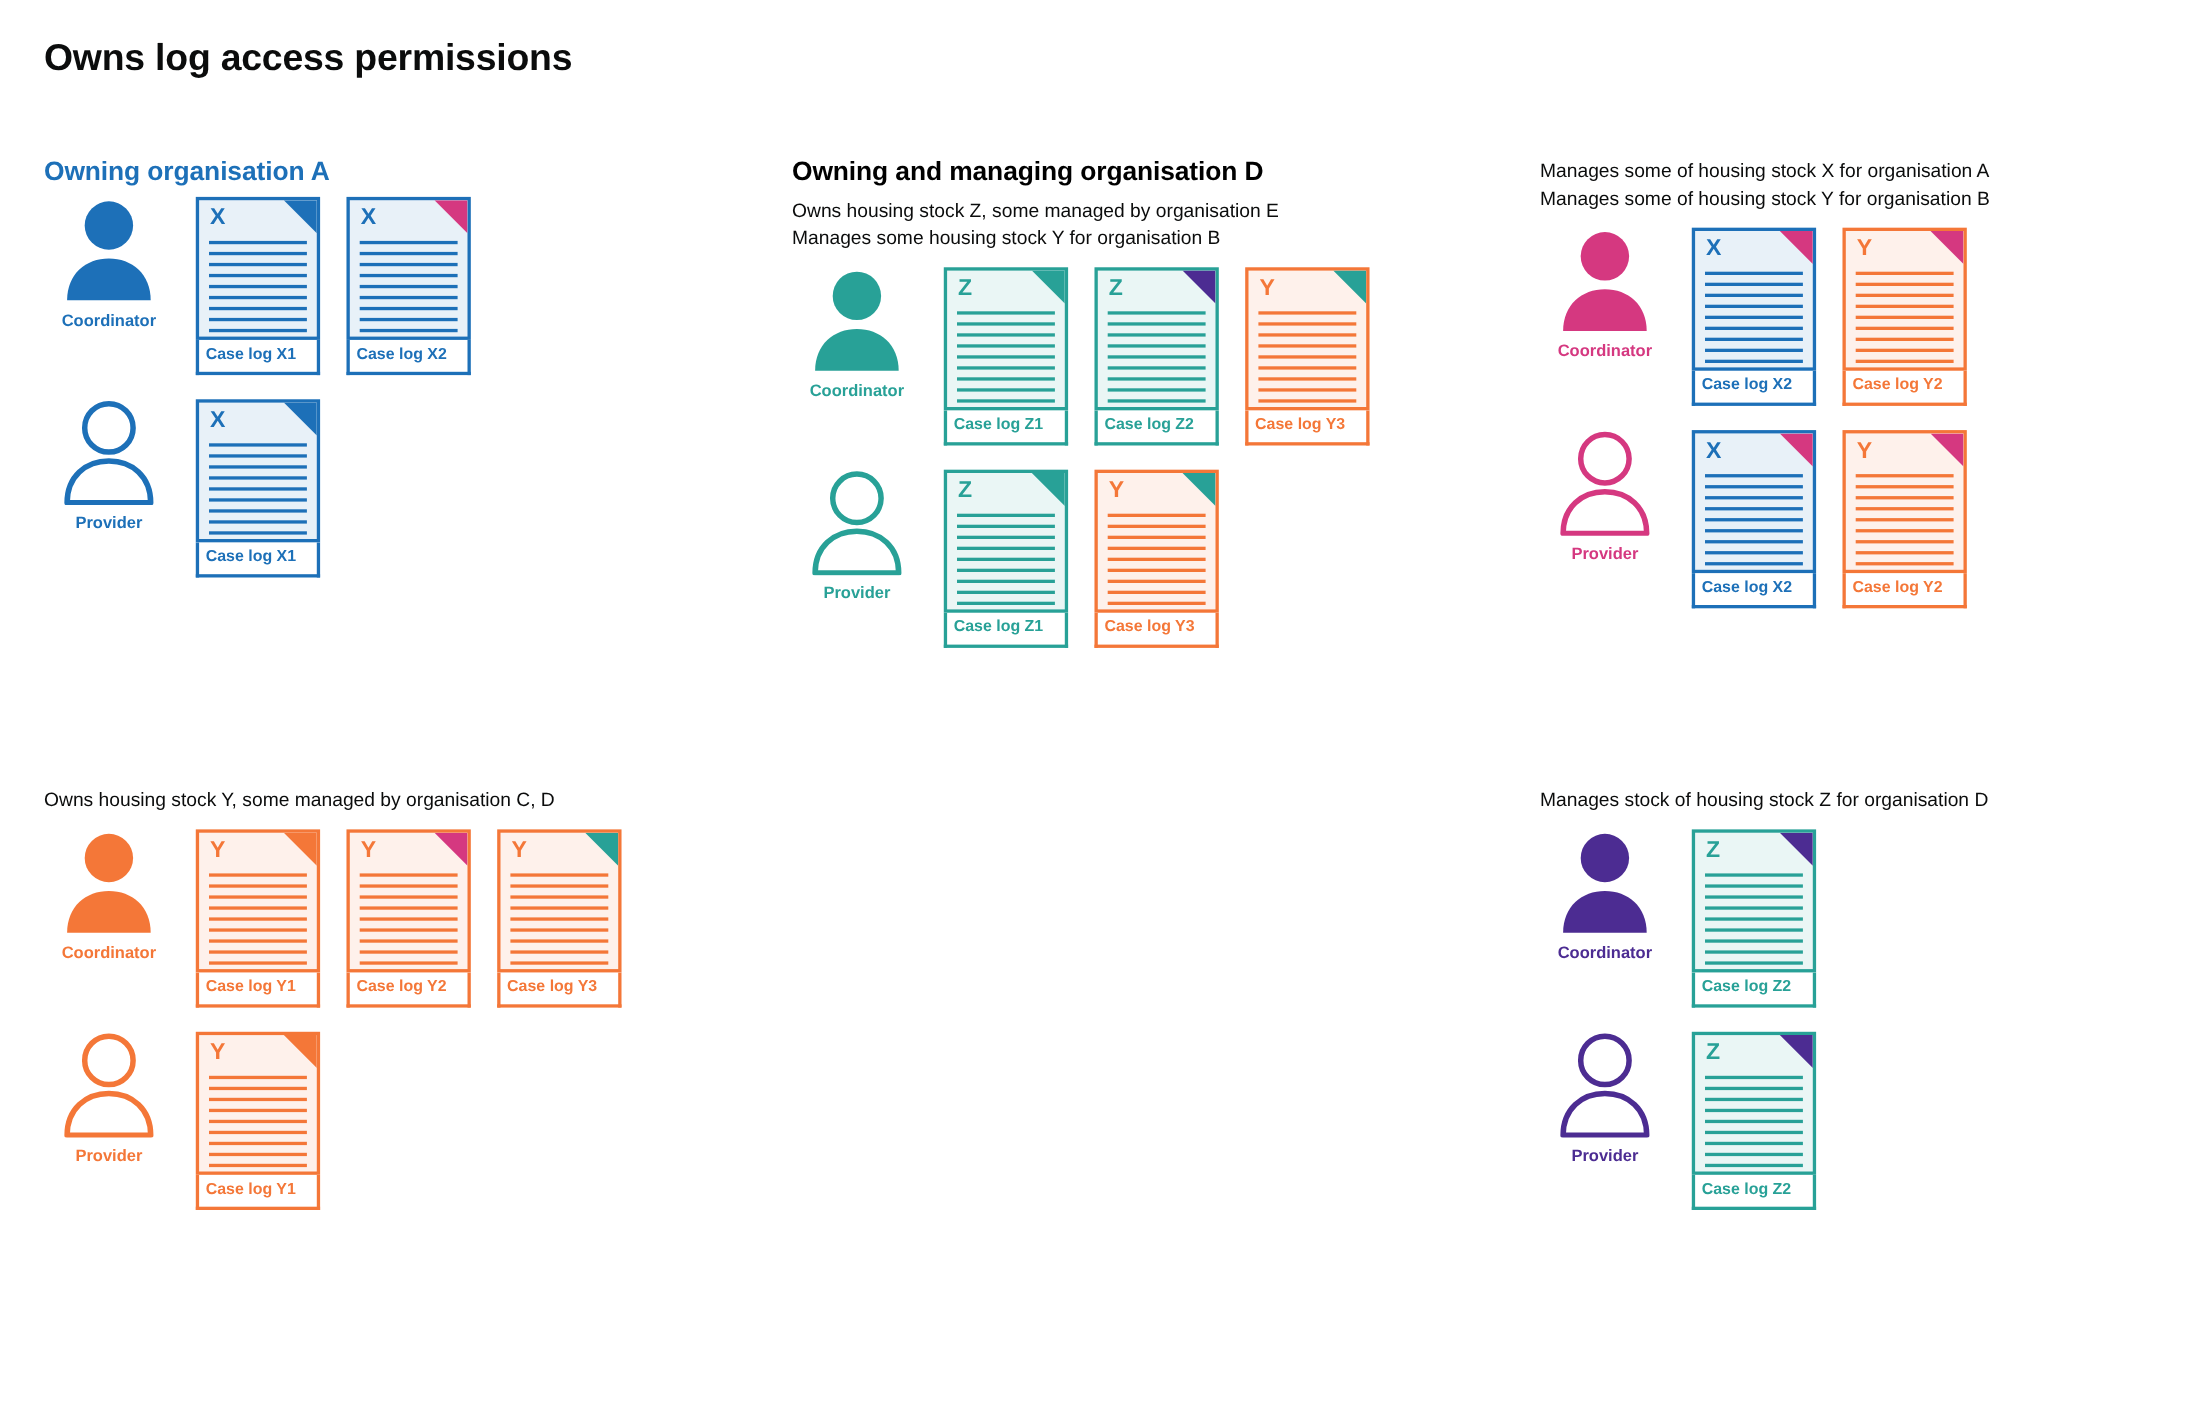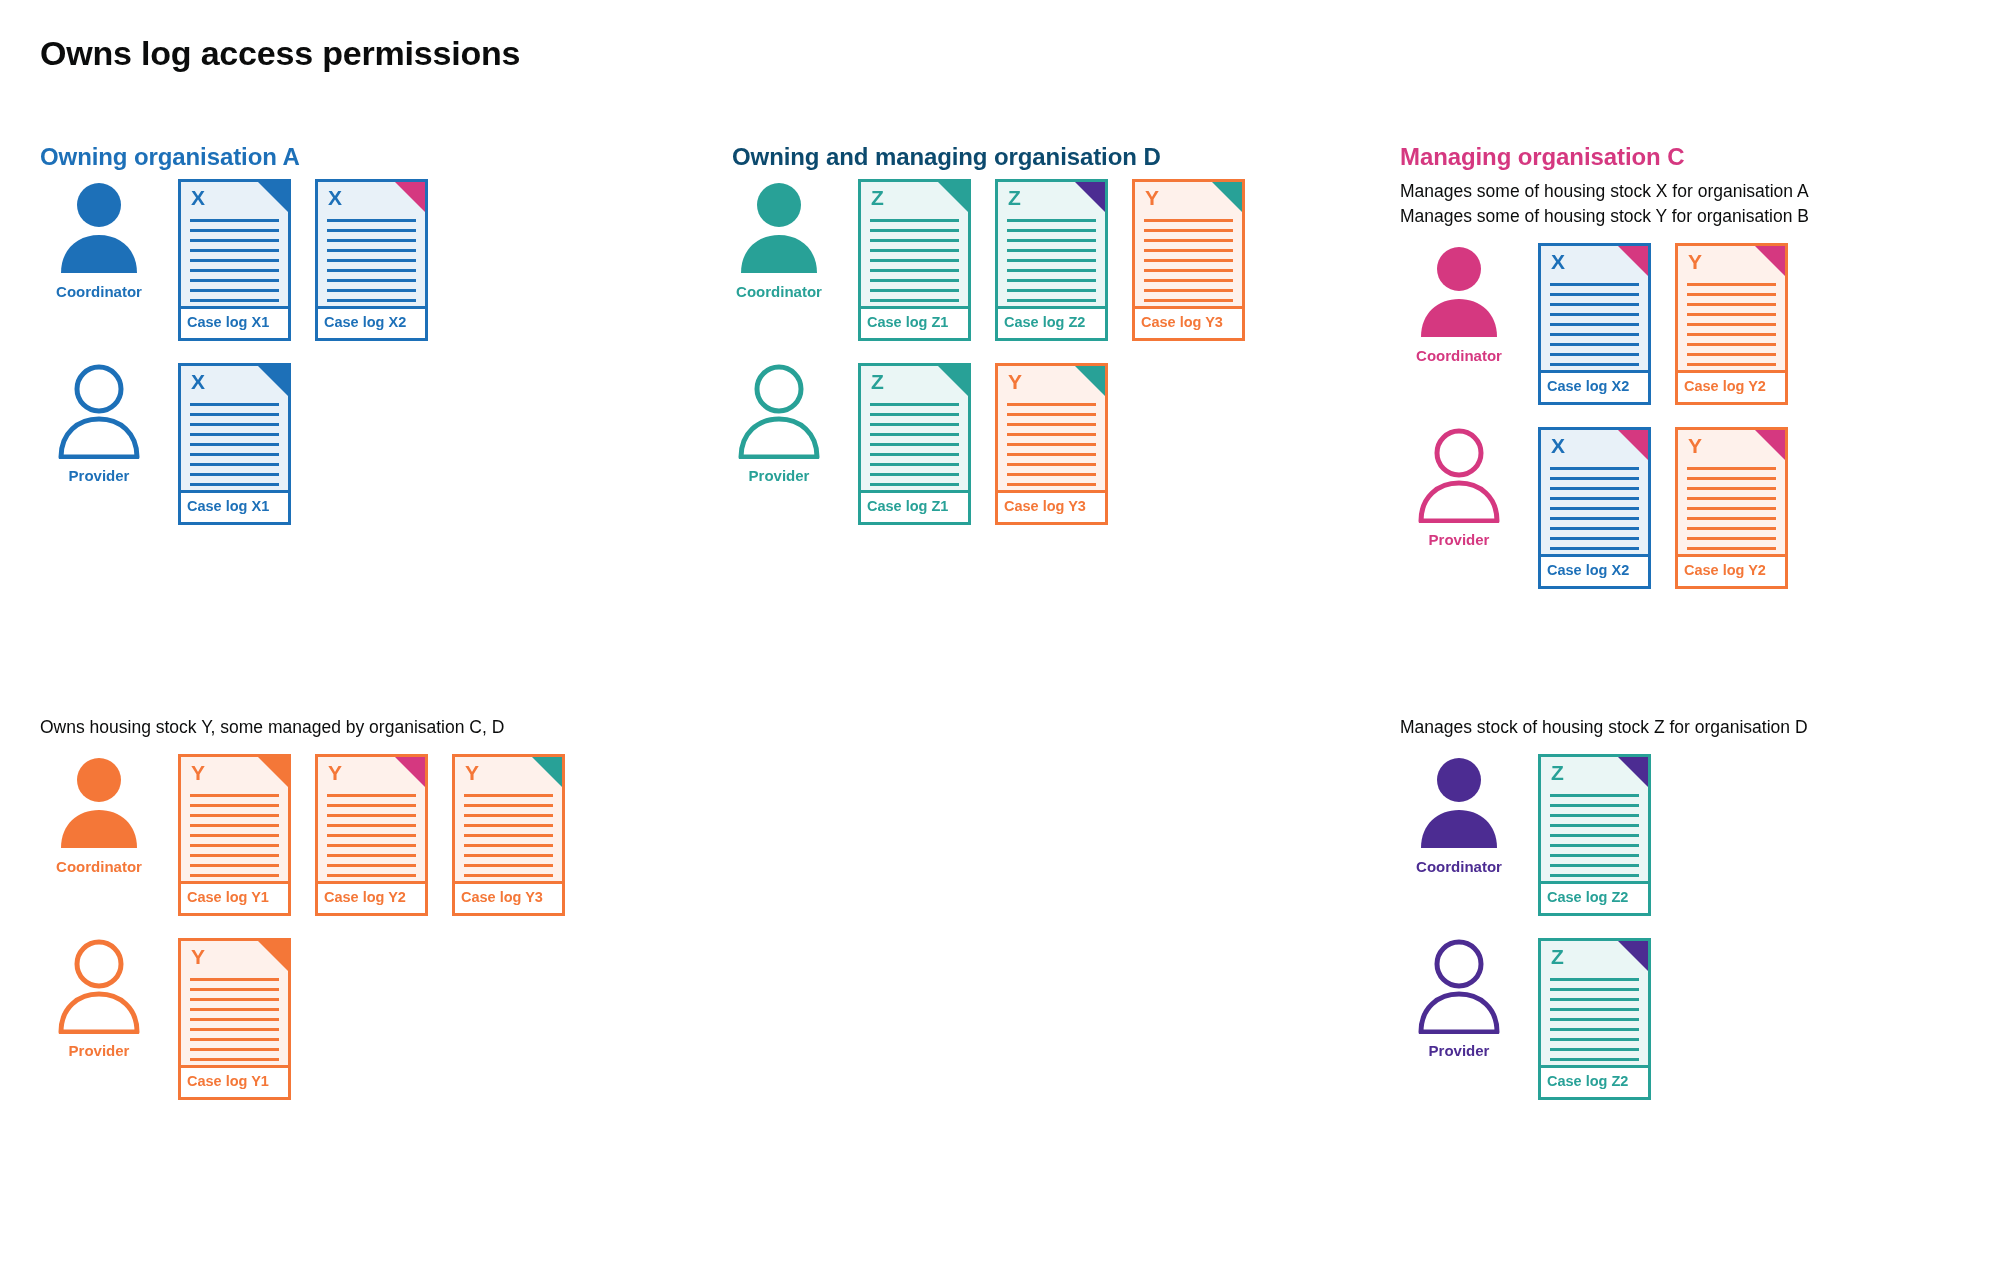--- a/index.html
+++ b/index.html
@@ -205,21 +205,23 @@
                   <i style="background: rgb(29, 112, 184);"></i>
                   <i style="background: rgb(29, 112, 184);"></i>
                 </div>
               </div>
               <div class="doc-caption" style="border-color: rgb(29, 112, 184); color: rgb(29, 112, 184);">Case log X1</div>
             </div>
           </div>
         </div>
       </div>
       <div class="panel" style="left: 680px; top: 60px;">
-        <h2 class="panel-title" style="color: #0c4a6e; margin-left: 12px;">Owning and managing organisation D</h2>
+        <h2 class="panel-title" style="color: #000000;">Owning and managing organisation D</h2>
+        <p class="panel-desc">Owns housing stock Z, some managed by organisation E
+Manages some housing stock Y for organisation B</p>
         <div class="role-row">
           <div class="role-block">
             <svg width="86" height="96" viewBox="0 0 86 96" class="person-svg">
               <circle cx="43" cy="26" r="22" fill="#28a197"></circle>
               <path d="M5,94 C5,70 22,56 43,56 C64,56 81,70 81,94 Z" fill="#28a197"></path>
             </svg>
             <div class="role-label" style="color: rgb(40, 161, 151);">Coordinator</div>
           </div>
           <div class="docs">
             <div class="doc">
@@ -320,21 +322,20 @@
                   <i style="background: rgb(244, 119, 56);"></i>
                   <i style="background: rgb(244, 119, 56);"></i>
                 </div>
               </div>
               <div class="doc-caption" style="border-color: rgb(244, 119, 56); color: rgb(244, 119, 56);">Case log Y3</div>
             </div>
           </div>
         </div>
       </div>
       <div class="panel" style="left: 1360px; top: 60px;">
-        <h2 class="panel-title" style="color: rgb(213, 56, 128);">Managing organisation C</h2>
         <p class="panel-desc">Manages some of housing stock X for organisation A
 Manages some of housing stock Y for organisation B</p>
         <div class="role-row">
           <div class="role-block">
             <svg width="86" height="96" viewBox="0 0 86 96" class="person-svg">
               <circle cx="43" cy="26" r="22" fill="#d53880"></circle>
               <path d="M5,94 C5,70 22,56 43,56 C64,56 81,70 81,94 Z" fill="#d53880"></path>
             </svg>
             <div class="role-label" style="color: rgb(213, 56, 128);">Coordinator</div>
           </div>

